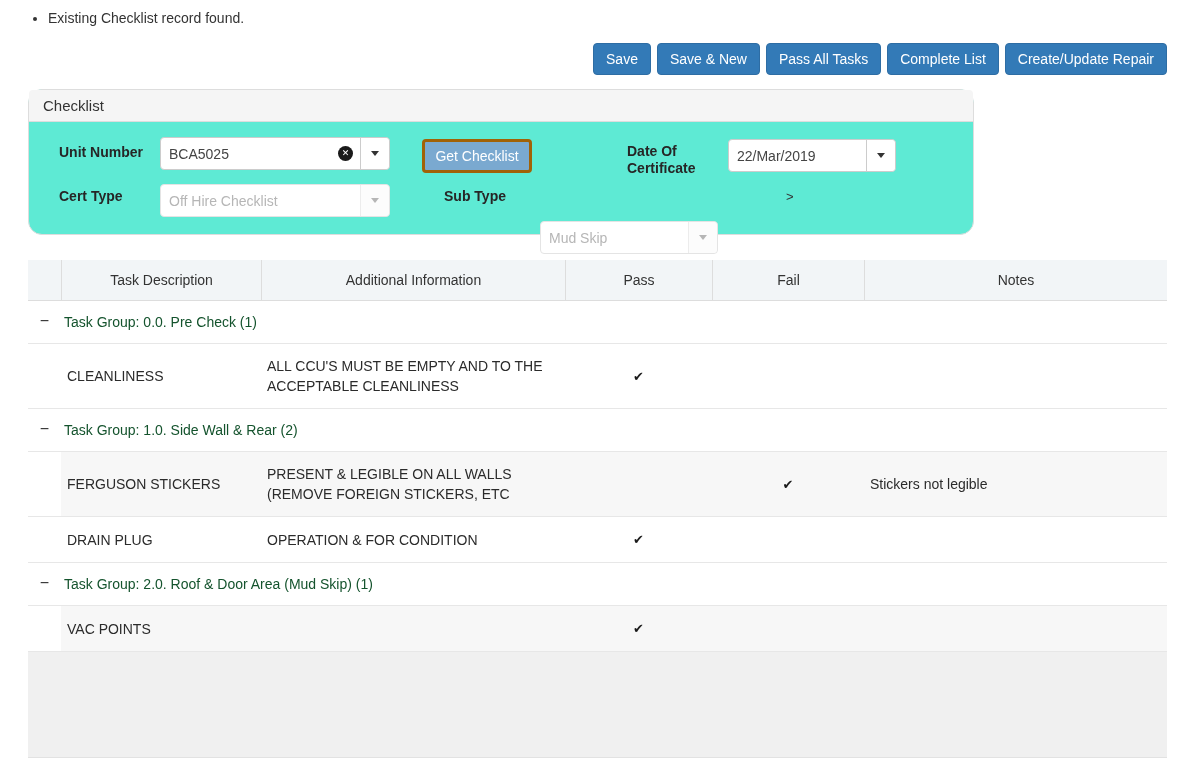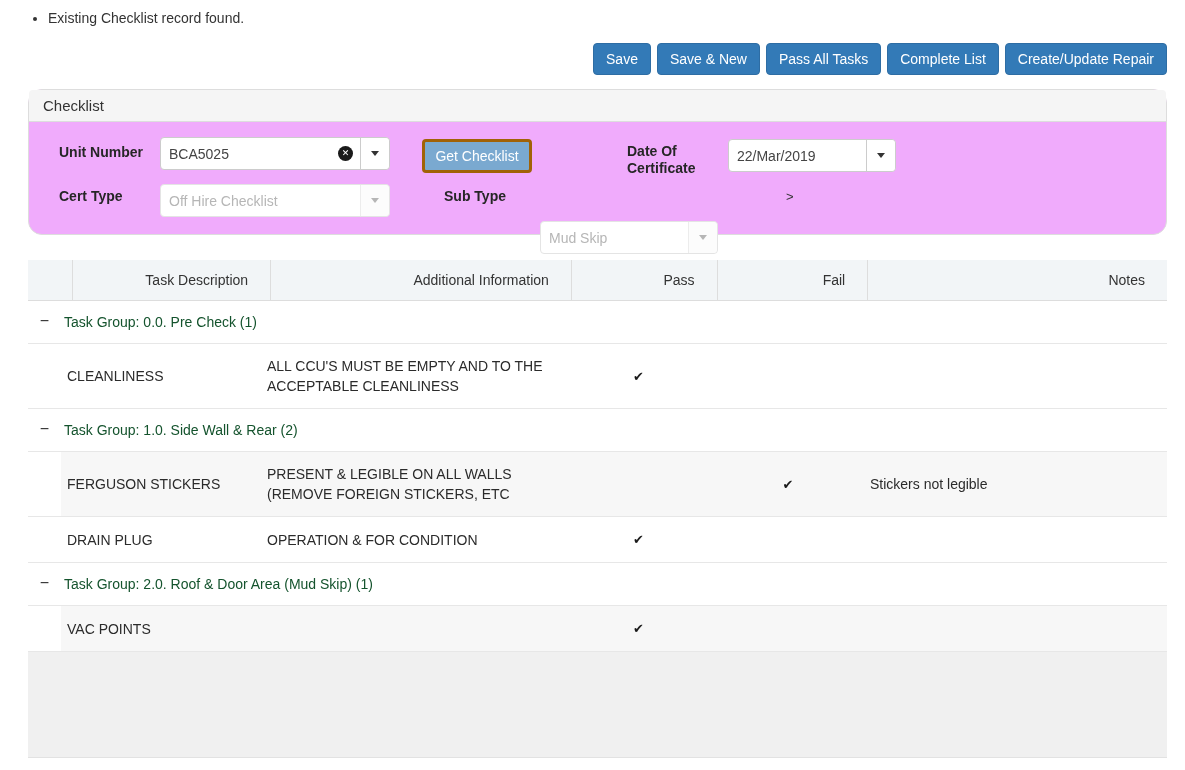--- a/index.html
+++ b/index.html
@@ -10,22 +10,22 @@
   
   .notice { position:absolute; left:12px; top:8px; margin:0; padding-left:36px; }
   .notice li { font-size:14px; color:#333; line-height:20px; }
 
   
   .toolbar { position:absolute; top:43px; right:18px; display:flex; gap:6px; }
   .btn { background:#337ab7; border:1px solid #2e6da4; color:#fff; font-family:inherit;
          font-size:14px; line-height:20px; padding:5px 12px; border-radius:4px; cursor:pointer; white-space:nowrap; }
 
   
-  .panel { position:absolute; left:28px; top:89px; width:1139px; height:146px;
-           border:1px solid #ddd; border-radius:14px; background:#f0abfc; }
+  .panel { position:absolute; left:28px; top:89px; width:946px; height:146px;
+           border:1px solid #ddd; border-radius:14px; background:#5eead4; }
   .panel-heading { background:#f5f5f5; border-bottom:1px solid #ddd; padding:7px 14px;
                    font-size:15px; color:#333; border-radius:4px 4px 0 0; }
   .panel-body { position:relative; height:110px; }
 
   .flabel { position:absolute; font-weight:700; color:#262626; font-size:14px; line-height:17px; }
 
   .combo { position:absolute; display:flex; height:33px; border:1px solid #ccc; border-radius:4px; background:#fff; }
   .combo input { border:none; outline:none; flex:1; min-width:0; padding:0 8px; font:inherit;
                  font-size:14px; color:#444; background:transparent; border-radius:4px 0 0 4px; }
   .dd-btn { width:29px; border-left:1px solid #ccc; display:flex; align-items:center; justify-content:center;
@@ -42,21 +42,21 @@
              border:3px solid #a16207; color:#fff; font-family:inherit; font-size:14px; border-radius:4px; cursor:pointer; }
   .chevron { position:absolute; left:757px; top:67px; font-size:13px; color:#333; }
 
   
   .grid { position:absolute; left:28px; top:260px; width:1139px; font-size:14px; color:#2b2b2b; }
   .ghead { display:flex; background:#f2f5f7; border-bottom:1px solid #ddd; }
   .c0 { width:33px; text-align:center; padding-left:0; padding-right:0; }
   .c1 { width:200px; } .c2 { width:304px; }
   .c3 { width:147px; text-align:center; } .c4 { width:152px; text-align:center; }
   .c5 { width:303px; }
-  .hcell { padding:10px 22px; min-height:40px; border-left:1px solid #ddd; text-align:right; line-height:20px; color:#333; }
+  .hcell { padding:10px 12px; min-height:40px; border-left:1px solid #ddd; text-align:center; line-height:20px; color:#333; }
   .hcell:first-child { border-left:none; }
   .grow { display:flex; align-items:center; border-bottom:1px solid #e7e7e7; background:#fff; line-height:20px; }
   .grow.alt { background:#f7f7f7; }
   .cell { padding:12px 6px; }
   .grow .c0 { align-self:stretch; background:#fff; padding:12px 0; }
   .group .c0 { padding:9px 0; }
   .glabel { flex:1; padding:11px 3px; color:#14532d; }
   .collapse { font-size:16px; line-height:22px; color:#333; cursor:pointer; }
   .check { font-size:13px; color:#1a1a1a; }
   .grid-empty { height:106px; background:#f0f0f0; border-bottom:1px solid #e2e2e2; }

